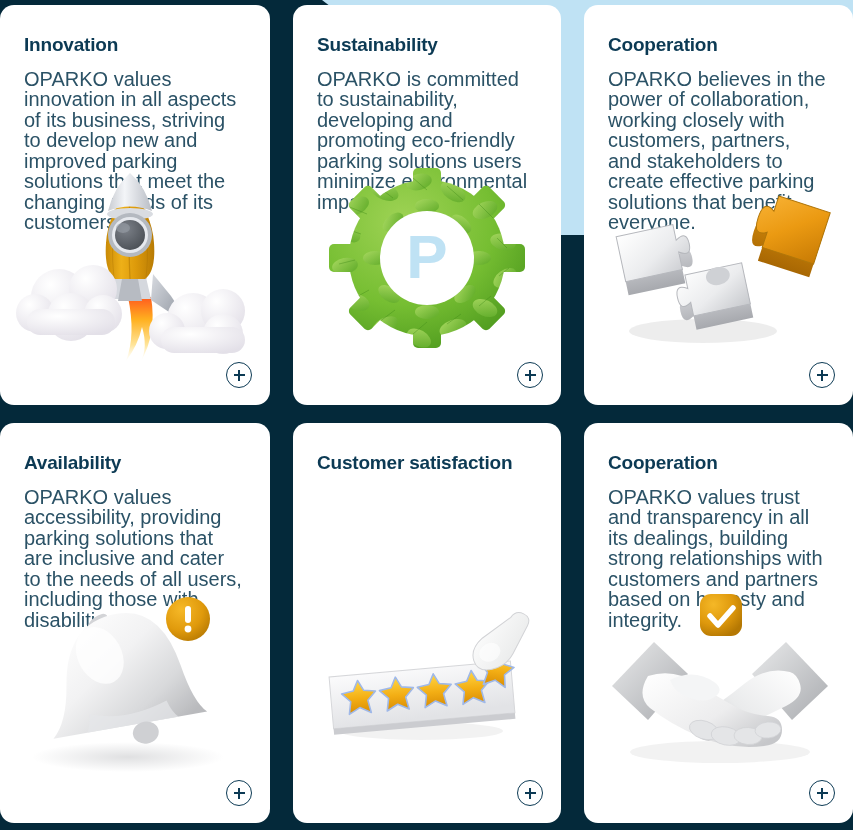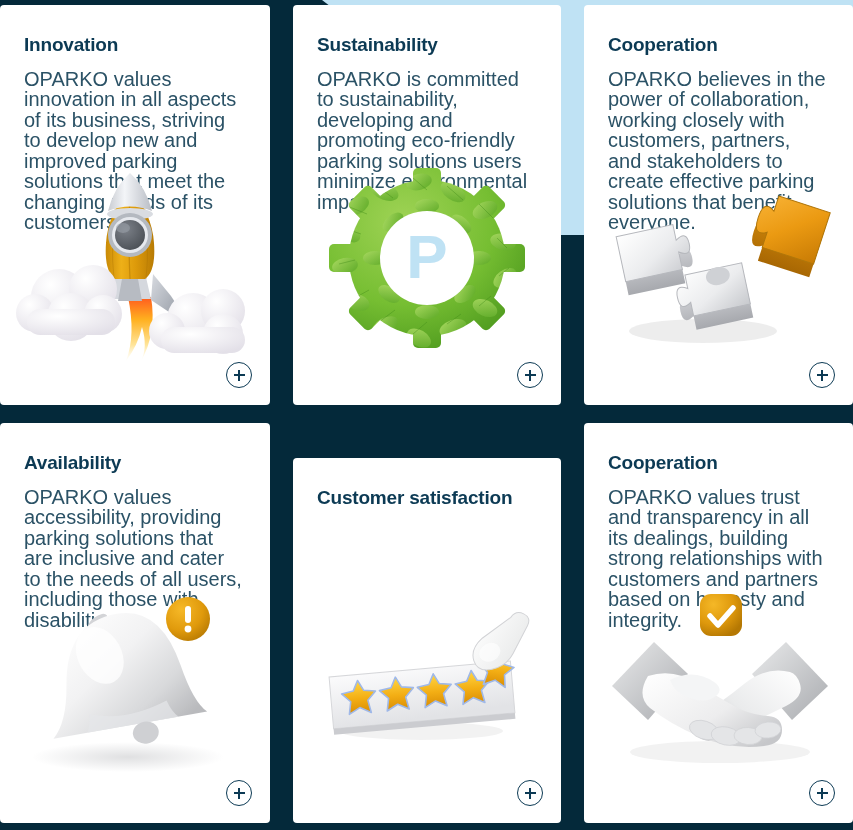--- a/index.html
+++ b/index.html
@@ -36,31 +36,31 @@
     height: 830px;
     display: grid;
     grid-template-columns: 270px 23px 268px 23px 268px 1px;
     grid-template-rows: 5px 400px 18px 400px 7px;
     column-gap: 0;
     row-gap: 0;
   }
 
   .card {
     background: #ffffff;
-    border-radius: 4px;
+    border-radius: 14px;
     position: relative;
     padding: 30px 24px 0 24px;
     overflow: hidden;
   }
 
   .card-r1c1 { grid-column: 1; grid-row: 2; }
   .card-r1c2 { grid-column: 3; grid-row: 2; }
   .card-r1c3 { grid-column: 5 / span 2; grid-row: 2; }
   .card-r2c1 { grid-column: 1; grid-row: 4; }
-  .card-r2c2 { grid-column: 3; grid-row: 4; margin-top: 35px; }
+  .card-r2c2 { grid-column: 3; grid-row: 4; }
   .card-r2c3 { grid-column: 5 / span 2; grid-row: 4; }
 
   .card-title {
     color: #0c3a54;
     font-size: 19px;
     font-weight: bold;
     letter-spacing: -0.2px;
     line-height: 1.1;
     margin-bottom: 13px;
   }

